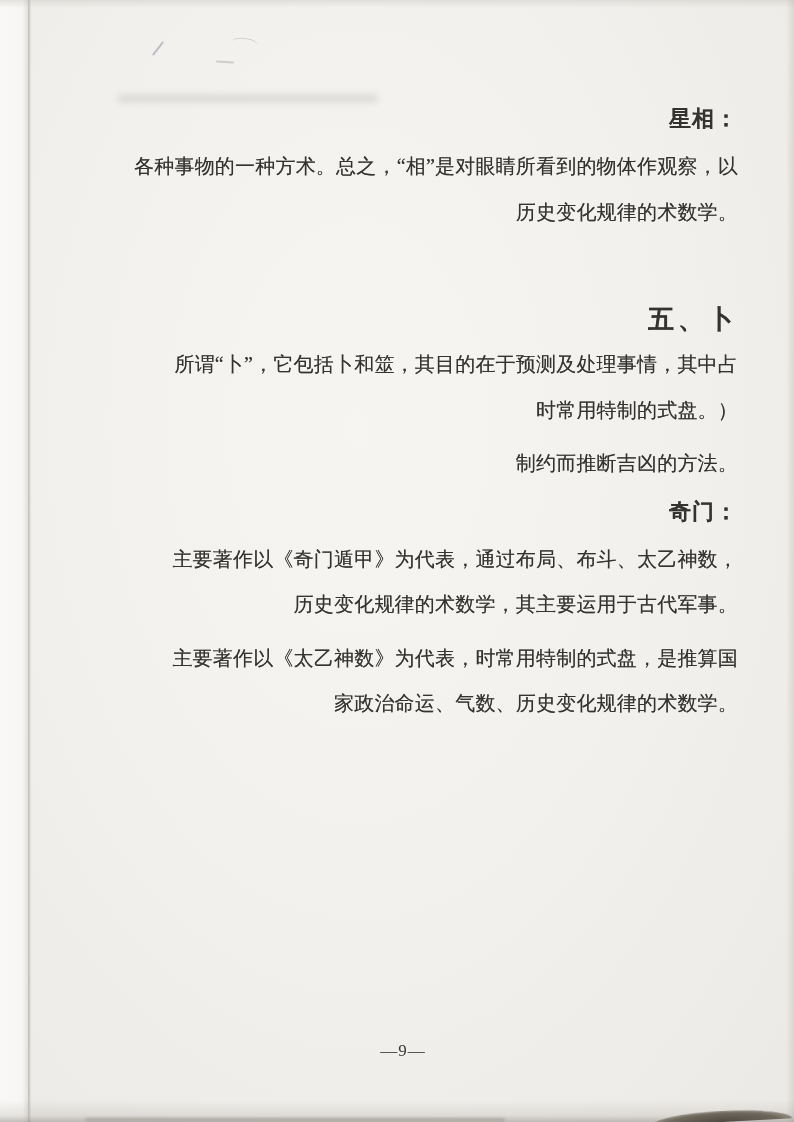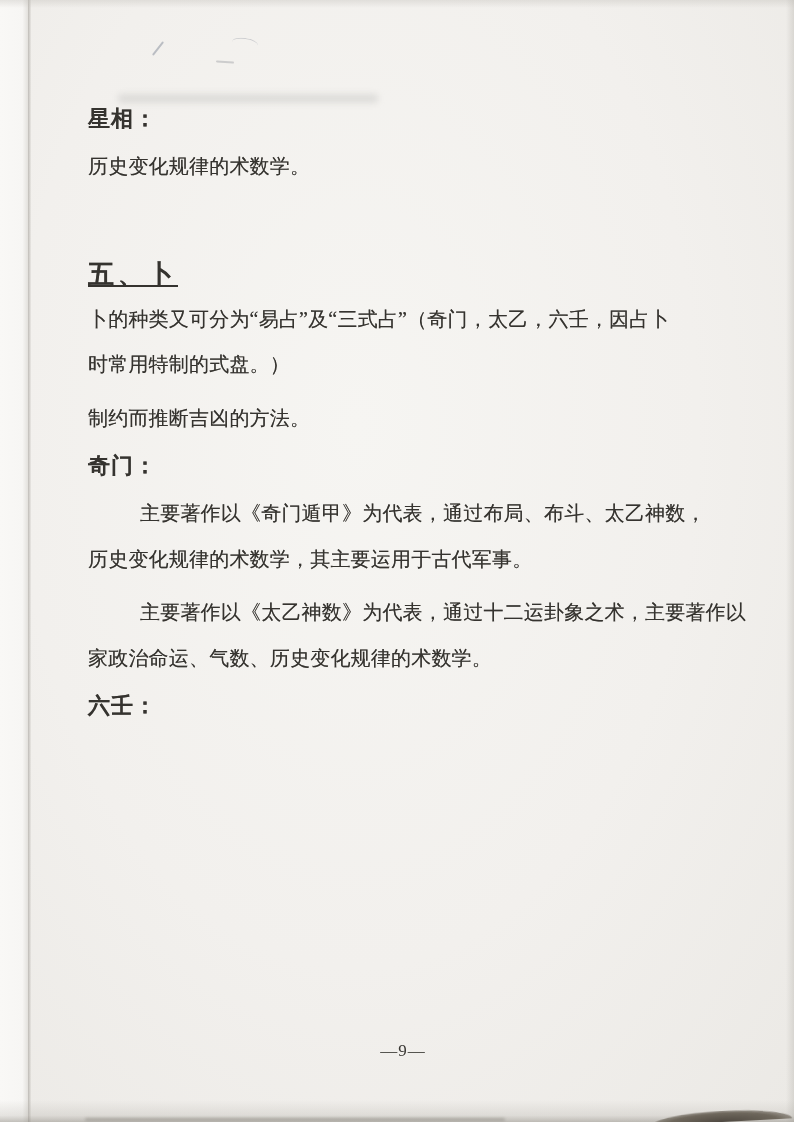--- a/index.html
+++ b/index.html
@@ -59,31 +59,32 @@
   }
   .ghost-row {
     position:absolute; left:118px; top:94px; width:260px; height:9px;
     background:rgba(196,196,192,0.45); filter:blur(3px); border-radius:4px;
   }
   
   .content {
     position:absolute; left:88px; top:102px; width:650px;
     color:#35332f;
     text-shadow:0 0 0.4px rgba(53,51,47,0.6);
+    text-align:right;
   }
   .sec { margin:0; }
   .sec + .sec { margin-top:8px; }
   .sec.major { margin-top:65px; }
   .sub-heading {
     font-size:22px; font-weight:bold; line-height:34px;
     letter-spacing:1px; margin:0 0 8px 0;
   }
   .major-heading {
     font-size:26px; font-weight:bold; line-height:40px;
-    letter-spacing:4px; margin:0 0 2px 0;text-decoration:underline;
+    letter-spacing:4px; margin:0 0 2px 0;
   }
   .para-line {
     font-size:20px; line-height:45.5px; height:45.5px;
     white-space:nowrap; letter-spacing:0.2px;
   }
   .para-line.indent { text-indent:52px; }
   .page-number {
     position:absolute; left:0; top:1041px; width:794px;
     text-align:center; font-size:17px; color:#3a3834;
     letter-spacing:1px; padding-left:12px; box-sizing:border-box;
@@ -99,41 +100,39 @@
   <div class="edge-right"></div>
 
   <div class="mark-slash"></div>
   <div class="mark-curve"></div>
   <div class="mark-dash"></div>
   <div class="ghost-row"></div>
 
   <main class="content" id="content">
       <section class="sec">
         <div class="sub-heading">星相：</div>
+        <div class="para-line">各种事物的一种方术。总之，“相”是对眼睛所看到的物体作观察，以</div>
         <div class="para-line">历史变化规律的术数学。</div>
       </section>
       <section class="sec major">
         <div class="major-heading">五、卜</div>
-        <div class="para-line">卜的种类又可分为“易占”及“三式占”（奇门，太乙，六壬，因占卜</div>
+        <div class="para-line indent">所谓“卜”，它包括卜和筮，其目的在于预测及处理事情，其中占</div>
         <div class="para-line">时常用特制的式盘。）</div>
       </section>
       <section class="sec">
         <div class="para-line">制约而推断吉凶的方法。</div>
       </section>
       <section class="sec">
         <div class="sub-heading">奇门：</div>
         <div class="para-line indent">主要著作以《奇门遁甲》为代表，通过布局、布斗、太乙神数，</div>
         <div class="para-line">历史变化规律的术数学，其主要运用于古代军事。</div>
       </section>
       <section class="sec">
-        <div class="para-line indent">主要著作以《太乙神数》为代表，通过十二运卦象之术，主要著作以</div>
+        <div class="para-line indent">主要著作以《太乙神数》为代表，时常用特制的式盘，是推算国</div>
         <div class="para-line">家政治命运、气数、历史变化规律的术数学。</div>
-      </section>
-      <section class="sec">
-        <div class="sub-heading">六壬：</div>
       </section>
     </main>
 
   <div class="page-number">—9—</div>
 
   <div class="edge-bottom"></div>
   <div class="shadow-bottom-line"></div>
   <div class="curl-bottom-right"></div>
 </div>
 

